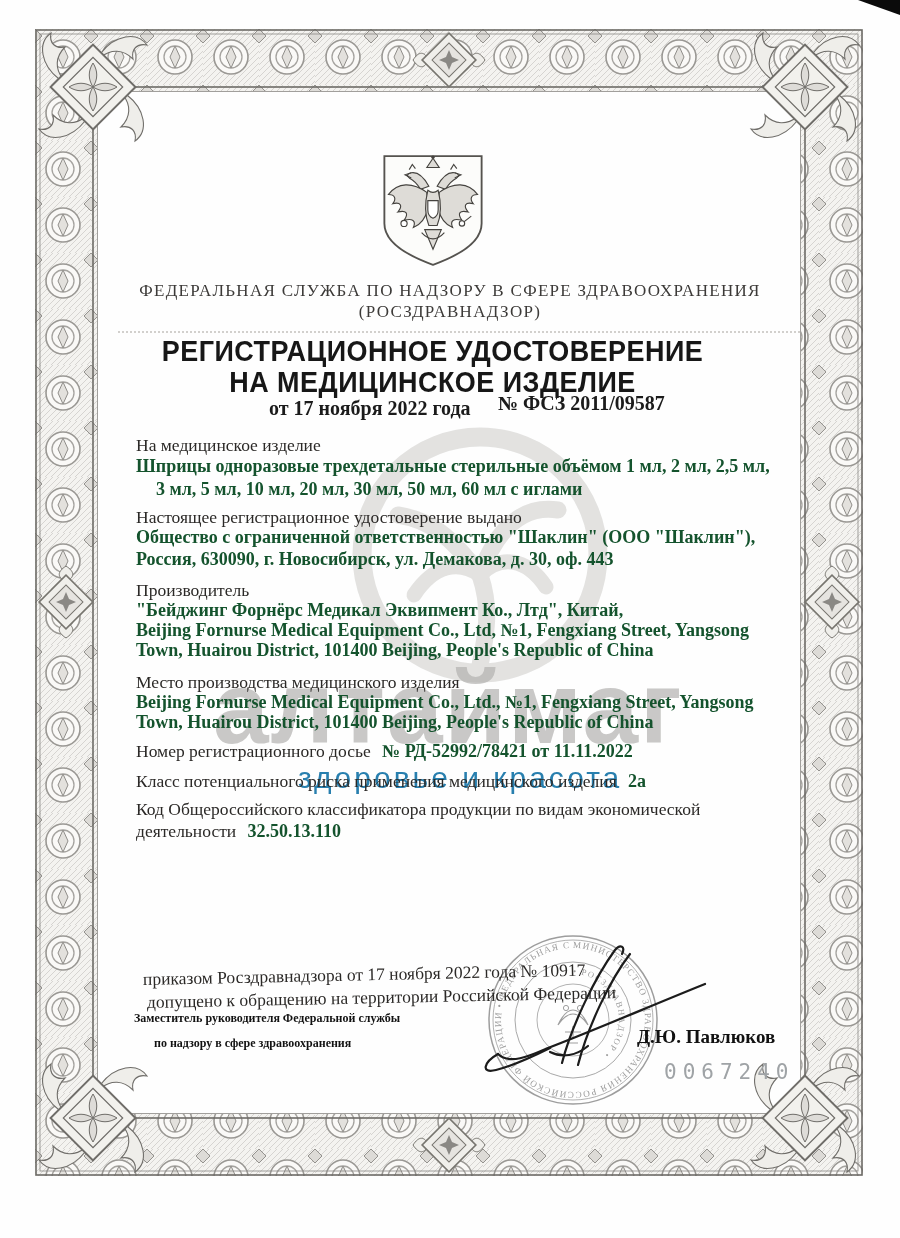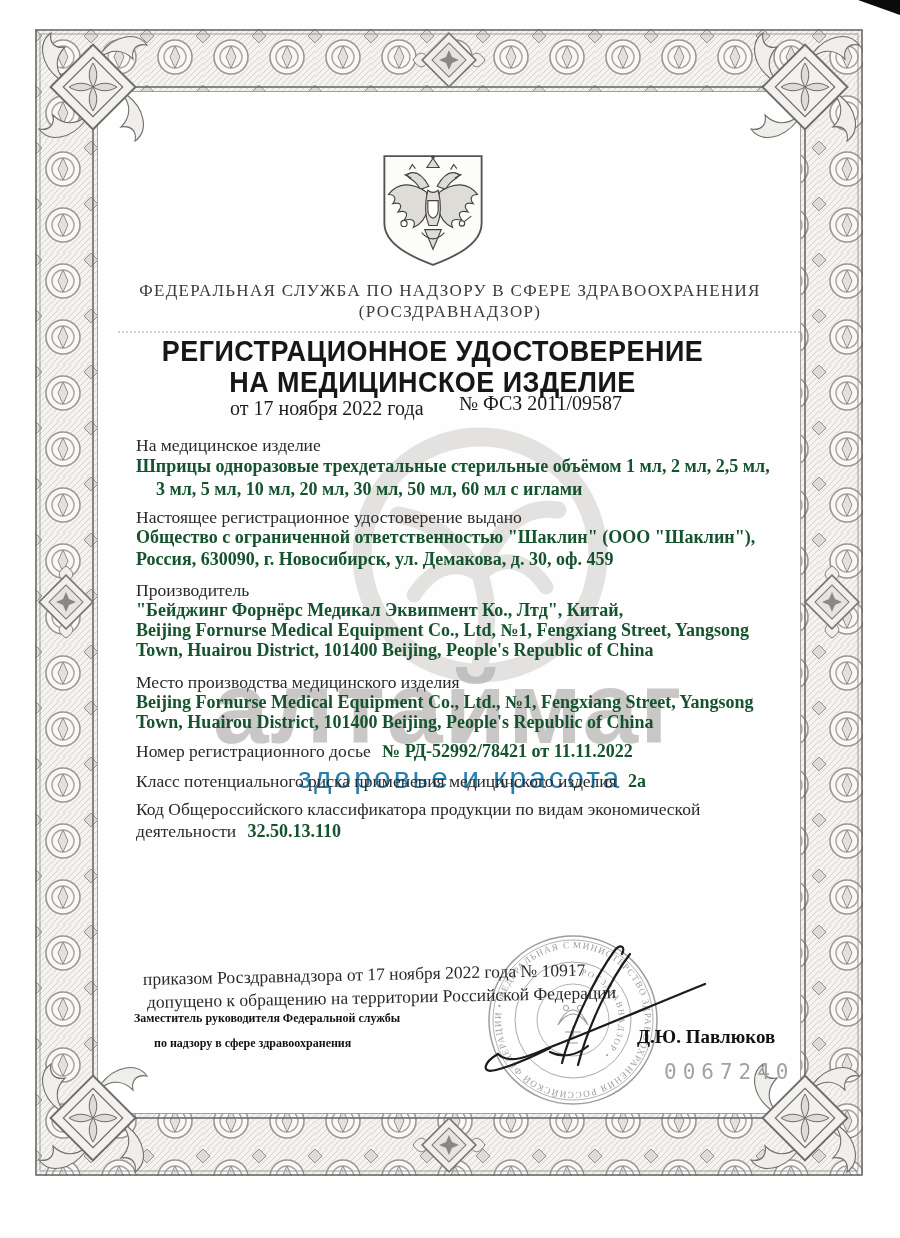--- a/index.html
+++ b/index.html
@@ -3,21 +3,21 @@
 <meta charset="utf-8">
 <style>
   html,body{margin:0;padding:0;background:#ffffff;}
   .page{position:relative;width:900px;height:1238px;background:#fefefe;overflow:hidden;
         font-family:"Liberation Serif","DejaVu Serif",serif;color:#242220;}
   .t{position:absolute;white-space:nowrap;line-height:1.15;}
   .ctr{text-align:center;}
   .agency{font-size:17px;letter-spacing:1.3px;color:#3c3a38;}
   .title{font-family:"Liberation Sans","DejaVu Sans",sans-serif;font-weight:700;font-size:29px;
          color:#171717;transform:scaleX(.93);transform-origin:center;letter-spacing:.5px;}
-  .date{font-weight:400;font-size:20px;color:#1b1b1b;}
+  .date{font-weight:700;font-size:20px;color:#1b1b1b;margin-left:39px;}
   .body{font-size:17.5px;color:#2b2927;}
   .bold{font-weight:700;font-size:18px;color:#14532d;}
   .lbl{margin-right:7px;}
   .tilt{transform:rotate(-1.2deg);transform-origin:left center;}
   .signer{font-weight:700;font-size:12px;color:#121212;}
   .name{font-weight:700;font-size:19px;color:#111111;}
   .serial{font-family:"DejaVu Sans Mono","Liberation Mono",monospace;font-size:21px;
           letter-spacing:6px;color:#9fa3a6;}
   .wm-big{font-family:"Liberation Sans","DejaVu Sans",sans-serif;font-weight:700;font-size:102px;
           color:#b1b0ae;opacity:.68;letter-spacing:2px;transform:scaleX(.98);transform-origin:left;}
@@ -138,21 +138,21 @@
 
   <div class="t date" style="left:230px;top:397px;">от 17 ноября 2022 года</div>
   <div class="t date" style="left:459px;top:392px;">№  ФСЗ 2011/09587</div>
 
   <div class="t body" style="left:136px;top:435px;">На медицинское изделие</div>
   <div class="t bold" style="left:136px;top:456px;">Шприцы одноразовые трехдетальные стерильные объёмом 1 мл, 2 мл, 2,5 мл,</div>
   <div class="t bold" style="left:136px;top:479px;margin-left:20px;">3 мл, 5 мл, 10 мл, 20 мл, 30 мл, 50 мл, 60 мл с иглами</div>
 
   <div class="t body" style="left:136px;top:507px;">Настоящее регистрационное удостоверение выдано</div>
   <div class="t bold" style="left:136px;top:527px;">Общество с ограниченной ответственностью "Шаклин" (ООО "Шаклин"),</div>
-  <div class="t bold" style="left:136px;top:549px;">Россия, 630090, г. Новосибирск, ул. Демакова, д. 30, оф. 459</div>
+  <div class="t bold" style="left:136px;top:549px;">Россия, 630090, г. Новосибирск, ул. Демакова, д. 30, оф. 443</div>
 
   <div class="t body" style="left:136px;top:580px;">Производитель</div>
   <div class="t bold" style="left:136px;top:600px;">"Бейджинг Форнёрс Медикал Эквипмент Ко., Лтд", Китай,</div>
   <div class="t bold" style="left:136px;top:620px;">Beijing Fornurse Medical Equipment Co., Ltd, №1, Fengxiang Street, Yangsong</div>
   <div class="t bold" style="left:136px;top:640px;">Town, Huairou District, 101400 Beijing, People's Republic of China</div>
 
   <div class="t body" style="left:136px;top:672px;">Место производства медицинского изделия</div>
   <div class="t bold" style="left:136px;top:692px;">Beijing Fornurse Medical Equipment Co., Ltd., №1, Fengxiang Street, Yangsong</div>
   <div class="t bold" style="left:136px;top:712px;">Town, Huairou District, 101400 Beijing, People's Republic of China</div>
 

